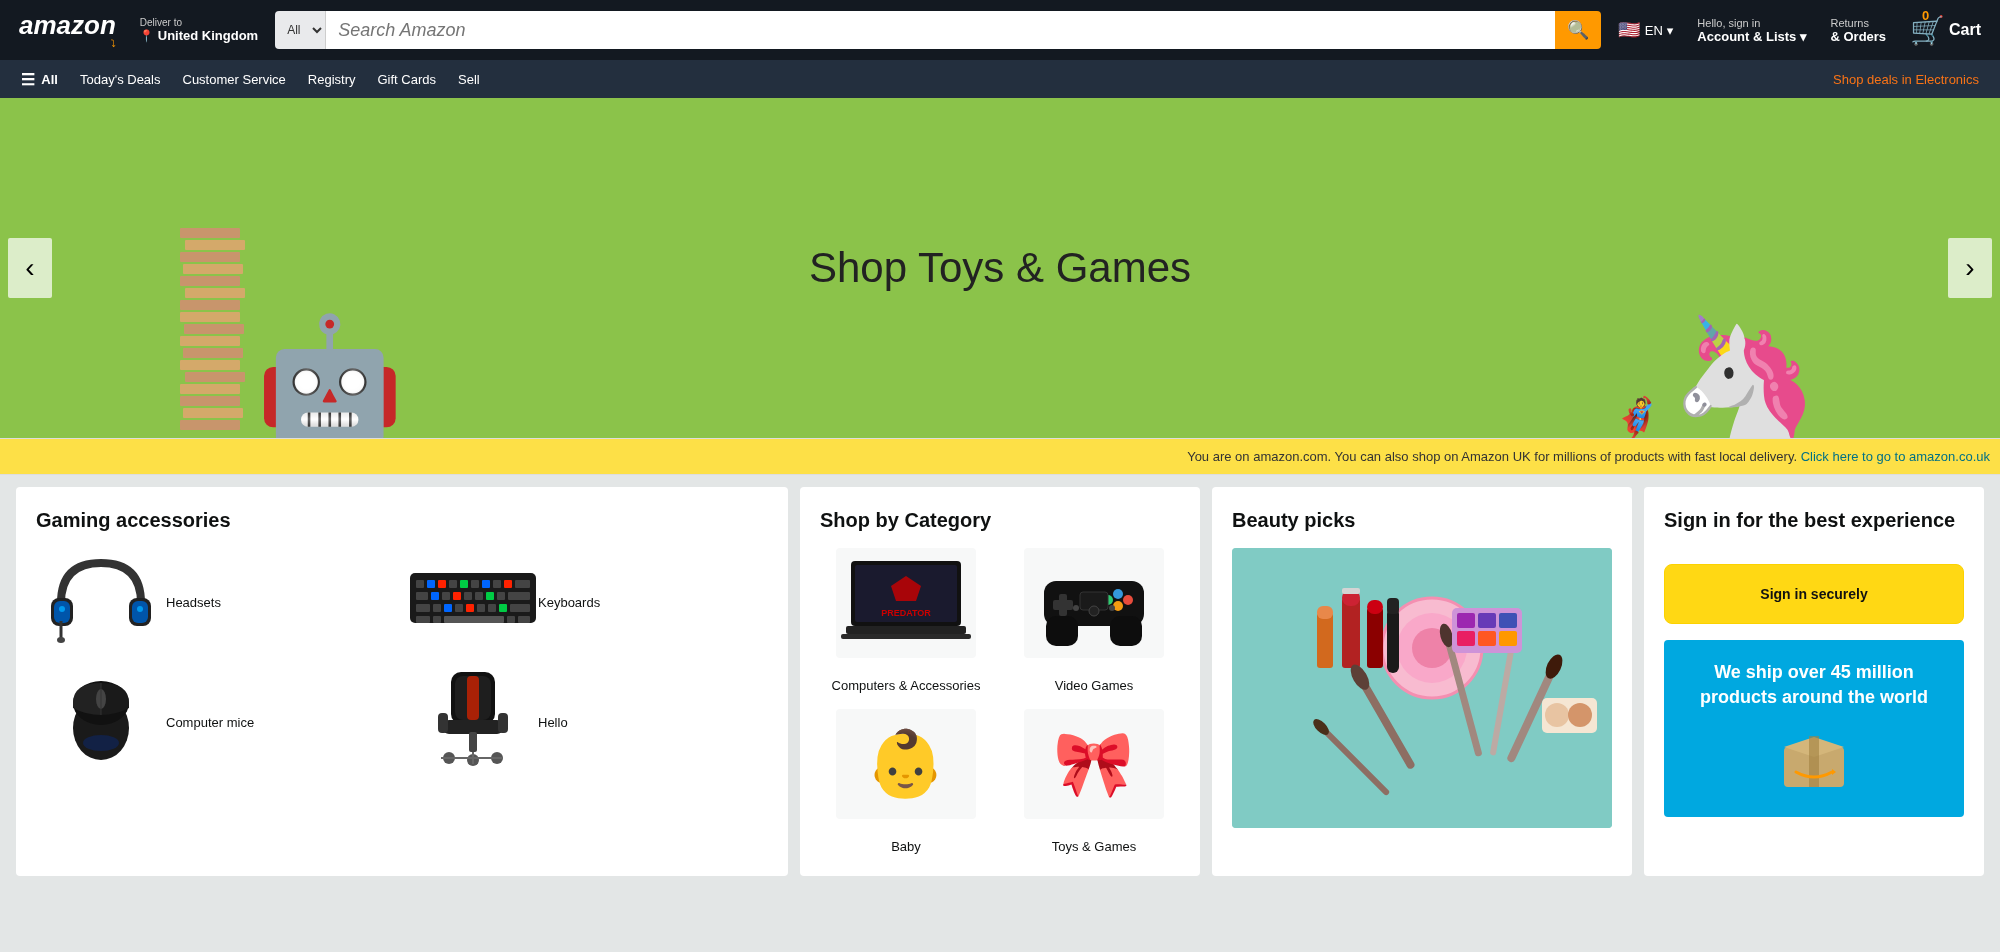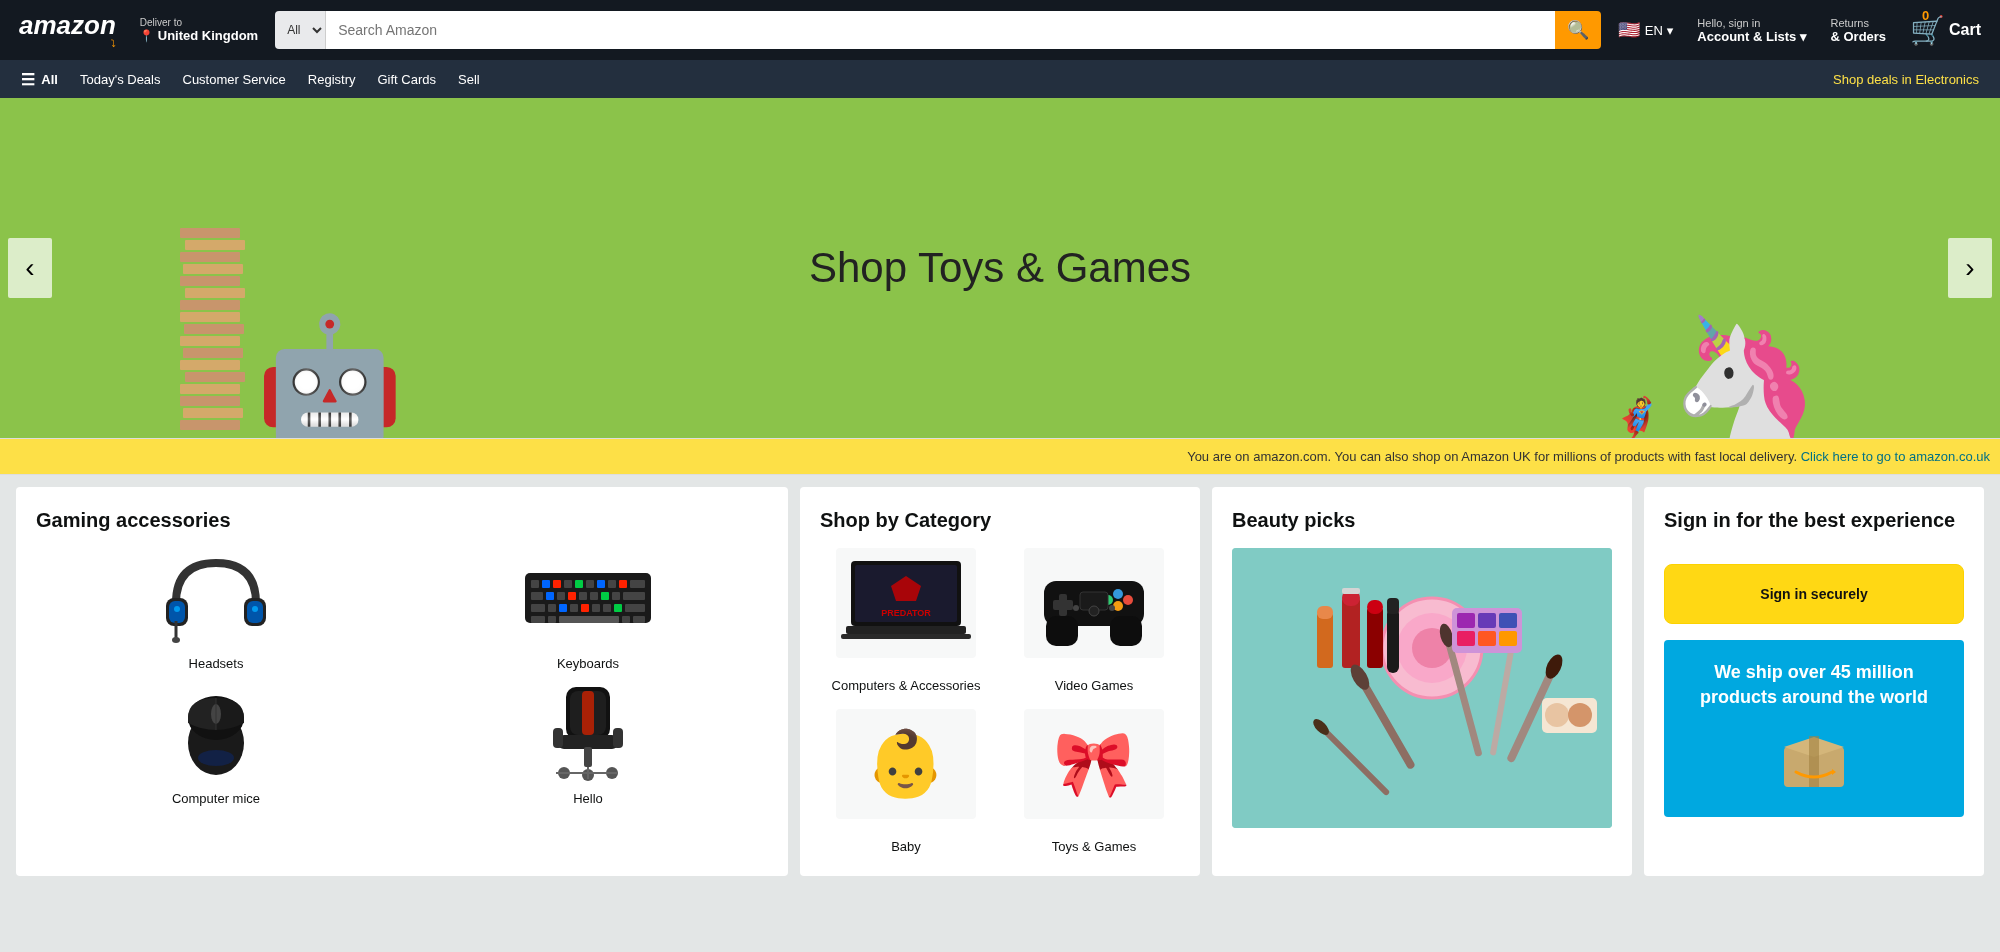--- a/index.html
+++ b/index.html
@@ -9,41 +9,41 @@
     .header { background: #131921; display: flex; align-items: center; padding: 8px 12px; gap: 10px; height: 60px; }
     .logo { display: flex; flex-direction: column; align-items: center; cursor: pointer; padding: 4px 6px; border: 1px solid transparent; border-radius: 2px; }
     .logo-amazon { color: white; font-size: 26px; font-weight: bold; font-style: italic; line-height: 1; }
     .logo-smile { color: #ff9900; font-size: 10px; text-align: right; width: 100%; }
     .deliver-to { color: white; font-size: 11px; display: flex; flex-direction: column; padding: 4px 6px; border: 1px solid transparent; border-radius: 2px; cursor: pointer; white-space: nowrap; }
     .deliver-to-label { color: #ccc; font-size: 10px; }
     .deliver-to-location { display: flex; align-items: center; gap: 3px; font-weight: bold; font-size: 13px; }
     .location-pin { font-size: 12px; }
     .search-bar { display: flex; flex: 1; height: 38px; }
     .search-category { background: #e9eaec; border: none; border-radius: 4px 0 0 4px; padding: 0 8px; font-size: 12px; color: #333; cursor: pointer; border-right: 1px solid #cdcdcd; }
-    .search-input { flex: 1; border: none; padding: 0 12px; font-size: 14px; outline: none; }
+    .search-input { flex: 1; border: none; padding: 0 12px; font-size: 18px; outline: none; font-style: italic; }
     .search-btn { background: #ff9900; border: none; width: 46px; border-radius: 0 4px 4px 0; cursor: pointer; font-size: 18px; }
     .lang-selector { color: white; display: flex; align-items: center; gap: 4px; padding: 4px 6px; border: 1px solid transparent; border-radius: 2px; cursor: pointer; font-size: 13px; }
     .flag { font-size: 18px; }
     .account-btn { color: white; display: flex; flex-direction: column; padding: 4px 6px; border: 1px solid transparent; border-radius: 2px; cursor: pointer; white-space: nowrap; }
     .account-label { color: #ccc; font-size: 11px; }
     .account-main { font-weight: bold; font-size: 13px; }
     .returns-btn { color: white; display: flex; flex-direction: column; padding: 4px 6px; border: 1px solid transparent; border-radius: 2px; cursor: pointer; white-space: nowrap; }
     .returns-label { color: #ccc; font-size: 11px; }
     .returns-main { font-weight: bold; font-size: 13px; }
     .cart-btn { color: white; display: flex; align-items: center; gap: 4px; padding: 4px 6px; border: 1px solid transparent; border-radius: 2px; cursor: pointer; font-weight: bold; }
     .cart-count { color: #ff9900; font-weight: bold; font-size: 16px; }
     .cart-icon { font-size: 28px; }
 
     
     .navbar { background: #232f3e; display: flex; align-items: center; padding: 0 10px; height: 38px; }
     .nav-all { display: flex; align-items: center; gap: 6px; color: white; padding: 6px 10px; font-weight: bold; font-size: 13px; cursor: pointer; border: 1px solid transparent; border-radius: 2px; white-space: nowrap; }
     .hamburger { font-size: 16px; }
     .nav-links { display: flex; flex: 1; }
     .nav-link { color: white; padding: 6px 10px; font-size: 13px; cursor: pointer; border: 1px solid transparent; border-radius: 2px; white-space: nowrap; }
-    .nav-right { color: #fde047; padding: 6px 10px; font-size: 13px; cursor: pointer; border: 1px solid transparent; border-radius: 2px; white-space: nowrap; margin-left: auto; }
+    .nav-right { color: #f97316; padding: 6px 10px; font-size: 13px; cursor: pointer; border: 1px solid transparent; border-radius: 2px; white-space: nowrap; margin-left: auto; }
 
     
     .hero-wrapper { position: relative; background: #e8f5e9; overflow: hidden; }
     .hero-banner { background: #8bc34a; display: flex; align-items: center; justify-content: center; height: 340px; position: relative; overflow: hidden; }
     .hero-text { font-size: 42px; font-weight: 300; color: #222; z-index: 2; text-align: center; }
     .hero-left-img { position: absolute; left: 180px; bottom: 0; z-index: 1; }
     .hero-right-img { position: absolute; right: 180px; bottom: 0; z-index: 1; }
     .hero-arrow { position: absolute; top: 50%; transform: translateY(-50%); background: rgba(255,255,255,0.7); border: none; font-size: 28px; width: 44px; height: 60px; cursor: pointer; z-index: 10; display: flex; align-items: center; justify-content: center; border-radius: 2px; }
     .hero-arrow-left { left: 8px; }
     .hero-arrow-right { right: 8px; }
@@ -54,21 +54,21 @@
 
     
     .main-content { display: flex; gap: 12px; padding: 12px 16px; background: #e3e6e6; }
 
     
     .card { background: white; border-radius: 4px; padding: 22px 20px; flex: 1; min-width: 0; }
     .card-title { font-size: 20px; font-weight: bold; color: #0f1111; margin-bottom: 16px; }
 
     
     .gaming-grid { display: grid; grid-template-columns: 1fr 1fr; gap: 12px; }
-    .gaming-item { display: flex; flex-direction: column; align-items: center; cursor: pointer; }
+    .gaming-item { display: flex; flex-direction: row; align-items: center; cursor: pointer; }
     .gaming-img { width: 130px; height: 100px; display: flex; align-items: center; justify-content: center; overflow: hidden; margin-bottom: 8px; }
     .gaming-label { font-size: 13px; color: #0f1111; text-align: center; }
 
     
     .category-card { max-width: 400px; }
     .category-grid { display: grid; grid-template-columns: 1fr 1fr; gap: 16px; }
     .category-item { display: flex; flex-direction: column; align-items: center; cursor: pointer; gap: 12px; }
     .category-img { width: 140px; height: 110px; display: flex; align-items: center; justify-content: center; background: #f7f8f8; border-radius: 4px; overflow: hidden; margin-bottom: 8px; }
     .category-label { font-size: 13px; color: #0f1111; text-align: center; }
 

